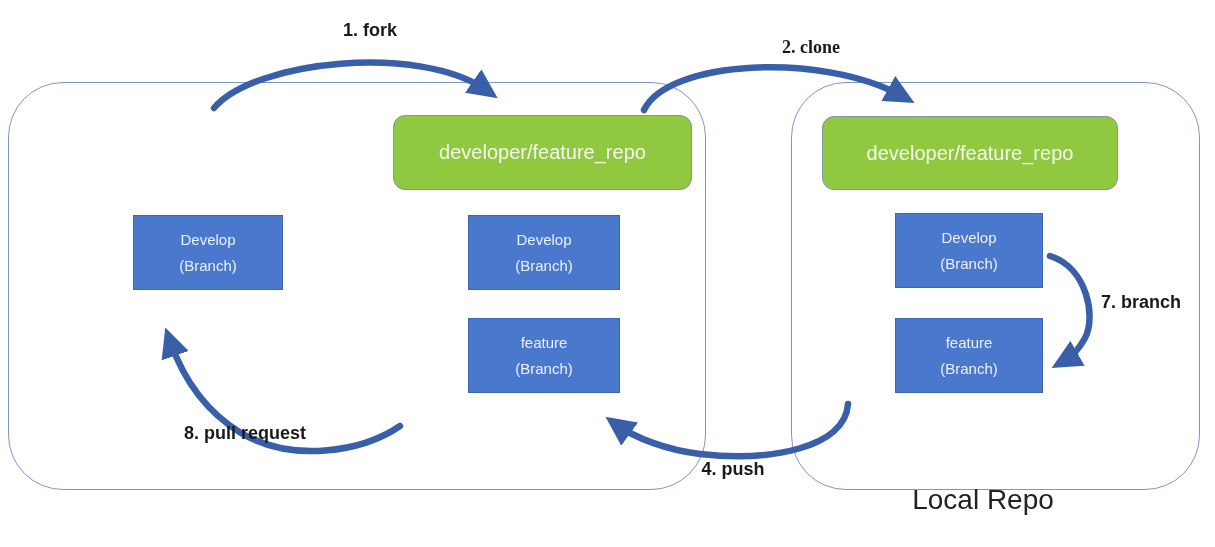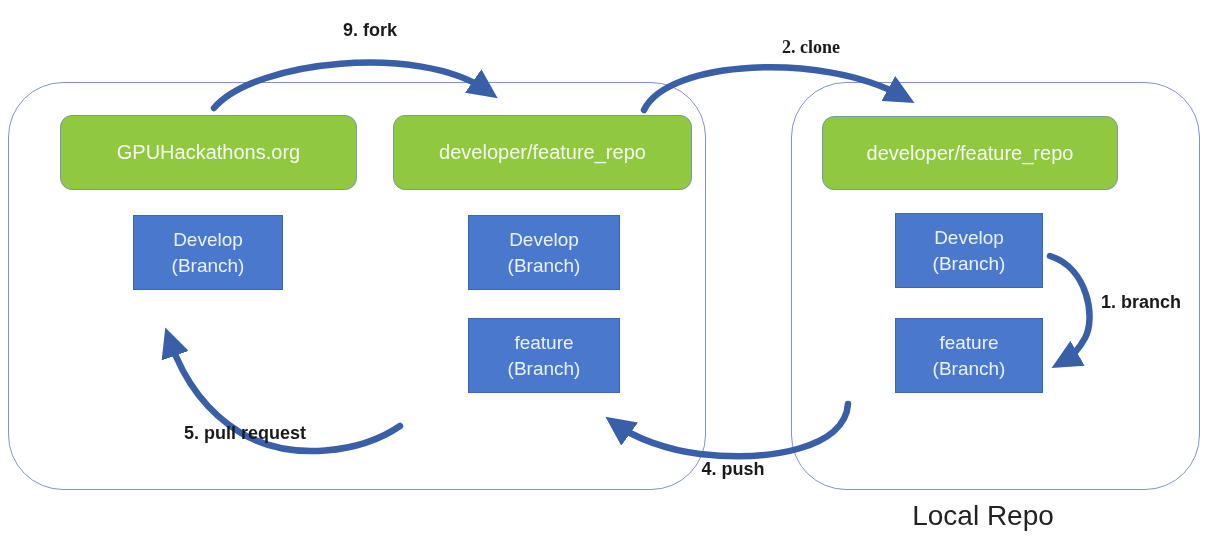--- a/index.html
+++ b/index.html
@@ -25,21 +25,21 @@
   .node{
     position:absolute;box-sizing:border-box;display:flex;flex-direction:column;
     align-items:center;justify-content:center;text-align:center;
   }
   .node.green{
     background:var(--green-fill);border:1.5px solid var(--green-border);
     border-radius:12px;color:var(--box-text);font-size:20px;
   }
   .node.blue{
     background:var(--blue-fill);border:1px solid var(--blue-border);
-    color:var(--blue-box-text);font-size:19px;line-height:26px;
+    color:var(--blue-box-text);font-size:15px;line-height:26px;
   }
   .step-label{
     position:absolute;transform:translateX(-50%);white-space:nowrap;
     font-size:18px;font-weight:bold;color:var(--step-text);
   }
   .repo-label{
     position:absolute;transform:translateX(-50%);white-space:nowrap;
     font-size:28px;color:var(--label-text);
   }
 </style>
@@ -57,23 +57,20 @@
         <path d="M0,0 L4.6,2.2 L0,4.4 z" style="fill:var(--arrow);"></path>
       </marker>
     </defs>
     <path class="flow" d="M 214 108 C 255 60, 420 44, 486 90" marker-end="url(#ah)"></path>
     <path class="flow" d="M 644 110 C 668 60, 822 52, 902 96" marker-end="url(#ah)"></path>
     <path class="flow" d="M 1050 256 C 1088 268, 1096 318, 1085 338 C 1078 351, 1071 357, 1064 361" marker-end="url(#ah)"></path>
     <path class="flow" d="M 848 404 C 845 448, 770 462, 700 454 C 667 450, 635 438, 617 425" marker-end="url(#ah)"></path>
     <path class="flow" d="M 400 426 C 362 452, 292 463, 241 433 C 208 413, 184 381, 170 341" marker-end="url(#ah)"></path>
   </svg>
 
-  <div class="node green" style="left:60px;top:115px;width:297px;height:75px;">
-    <span>GPUHackathons.org</span>
-  </div>
   <div class="node green" style="left:393px;top:115px;width:299px;height:75px;">
     <span>developer/feature_repo</span>
   </div>
   <div class="node green" style="left:822px;top:116px;width:296px;height:74px;">
     <span>developer/feature_repo</span>
   </div>
 
   <div class="node blue" style="left:133px;top:215px;width:150px;height:75px;">
     <span>Develop</span>
     <span>(Branch)</span>
@@ -88,21 +85,21 @@
   </div>
   <div class="node blue" style="left:895px;top:213px;width:148px;height:75px;">
     <span>Develop</span>
     <span>(Branch)</span>
   </div>
   <div class="node blue" style="left:895px;top:318px;width:148px;height:75px;">
     <span>feature</span>
     <span>(Branch)</span>
   </div>
 
-  <div class="step-label" style="left:370px;top:20px;">9. fork</div>
+  <div class="step-label" style="left:370px;top:20px;">1. fork</div>
   <div class="step-label" style="left:811px;top:37px;font-family:Liberation Serif, serif;">2. clone</div>
-  <div class="step-label" style="left:1141px;top:292px;">1. branch</div>
+  <div class="step-label" style="left:1141px;top:292px;">7. branch</div>
   <div class="step-label" style="left:733px;top:459px;">4. push</div>
-  <div class="step-label" style="left:245px;top:423px;">5. pull request</div>
+  <div class="step-label" style="left:245px;top:423px;">8. pull request</div>
 
-  <div class="repo-label" style="left:983px;top:500px;">Local Repo</div>
+  <div class="repo-label" style="left:983px;top:484px;">Local Repo</div>
 
 </div>
 
 </body></html>

